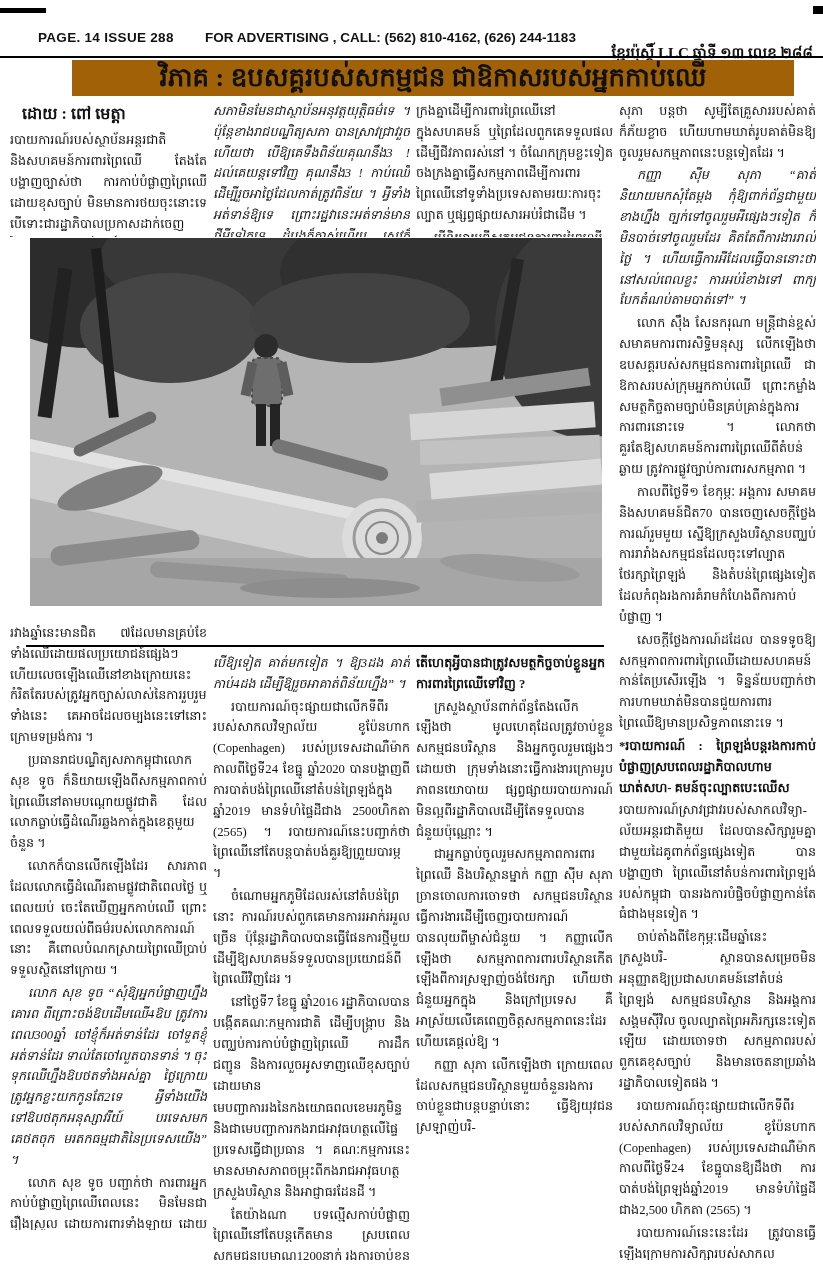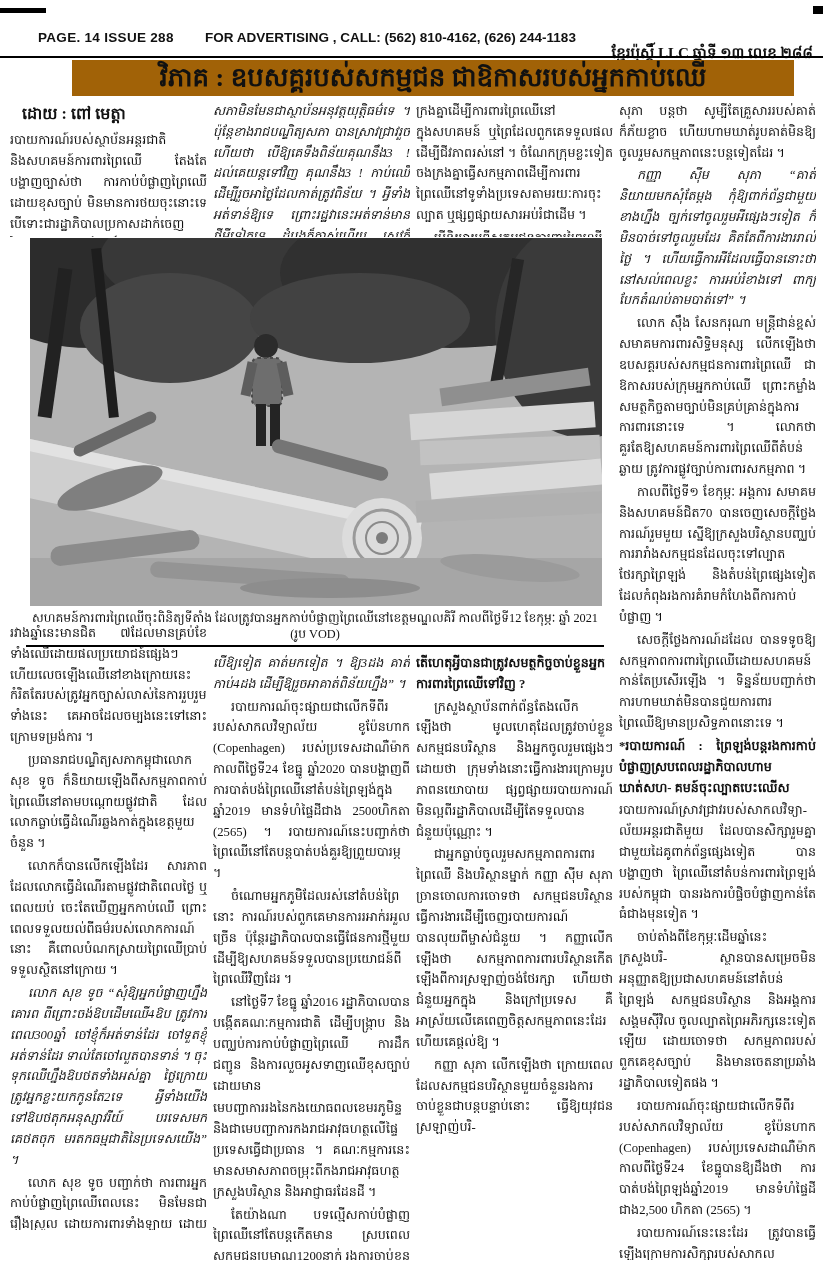--- a/index.html
+++ b/index.html
@@ -116,21 +116,20 @@
         <rect x="120" y="330" width="200" height="16" rx="8" fill="#949494" transform="rotate(4 220 338)"></rect>
         <ellipse cx="80" cy="250" rx="55" ry="16" fill="#7f7f7f" transform="rotate(-18 80 250)"></ellipse>
         <ellipse cx="300" cy="350" rx="90" ry="10" fill="#8d8d8d"></ellipse>
         <ellipse cx="480" cy="330" rx="70" ry="12" fill="#9b9b9b" transform="rotate(6 480 330)"></ellipse>
         <rect x="240" y="215" width="120" height="14" rx="7" fill="#757575" transform="rotate(15 300 222)"></rect>
         <rect x="40" y="190" width="90" height="12" rx="6" fill="#696969" transform="rotate(-25 85 196)"></rect>
       </g>
     </svg>
   </div>
 
-  <div id="caption">សហគមន៍ការពារព្រៃឈើចុះពិនិត្យទីតាំង ដែលត្រូវបានអ្នកកាប់បំផ្លាញព្រៃឈើនៅខេត្តមណ្ឌលគិរី កាលពីថ្ងៃទី12 ខែកុម្ភៈ ឆ្នាំ 2021 (រូប VOD)</div>
   <div id="caption-rule"></div>
 
   <div class="col" style="left:10px;top:623px;height:607px;">
     <div>
         <p class="ni">រវាងឆ្នាំនេះមានជិត ៧ដែលមានគ្រប់ខែទាំងឈើដោយផលប្រយោជន៍ផ្សេងៗ ហើយលេចឡើងឈើនៅខាងក្រោយនេះ កំរិតតែរបស់ត្រូវអ្នកច្បាស់លាស់នៃការរួបរួមទាំងនេះ គេអាចដែលចម្បងនេះទៅនោះ ក្រោមទម្រង់ការ ។</p>
         <p class="">ប្រធានរាជបណ្ឌិត្យសភាកម្ពុជាលោក សុខ ទូច ក៏និយាយឡើងពីសកម្មភាពកាប់ព្រៃឈើនៅតាមបណ្តោយផ្លូវជាតិ ដែលលោកធ្លាប់ធ្វើដំណើរឆ្លងកាត់ក្នុងខេត្តមួយចំនួន ។</p>
         <p class="">លោកក៏បានលើកឡើងដែរ សារភាពដែលលោកធ្វើដំណើរតាមផ្លូវជាតិពេលថ្ងៃ ឬពេលយប់ ចេះតែឃើញអ្នកកាប់ឈើ ព្រោះពេលទទួលយល់ពីធម៌របស់លោកការណ៍នោះ គឺពោលបំណកស្រាយព្រៃឈើប្រាប់ទទួលស្ថិតនៅក្រោយ ។</p>
         <p class="quote">លោក សុខ ទូច “សុំឱ្យអ្នកបំផ្លាញហ្នឹងគោរព ពីព្រោះចង់ឱបដើមឈើ4ឱប ត្រូវការពេល300ឆ្នាំ ចៅខ្ញុំក៏អត់ទាន់ដែរ ចៅទួតខ្ញុំអត់ទាន់ដែរ ទាល់តែចៅលួតបានទាន់ ។ ចុះទុកឈើហ្នឹងឱបថតទាំងអស់គ្នា ថ្ងៃក្រោយត្រូវអ្នកខ្លះយកកូនតែ2ទេ អ្វីទាំងយើងទៅឱបថតុកអនុស្សាវរីយ៍ បរទេសមក គេថតចុក មរតកធម្មជាតិនៃប្រទេសយើង” ។</p>
         <p class="">លោក សុខ ទូច បញ្ជាក់ថា ការពារអ្នកកាប់បំផ្លាញព្រៃឈើពេលនេះ មិនមែនជារឿងស្រួល ដោយការពារទាំងឡាយ ដោយមានការកាប់បន្តទៀត ។</p>
       </div>

